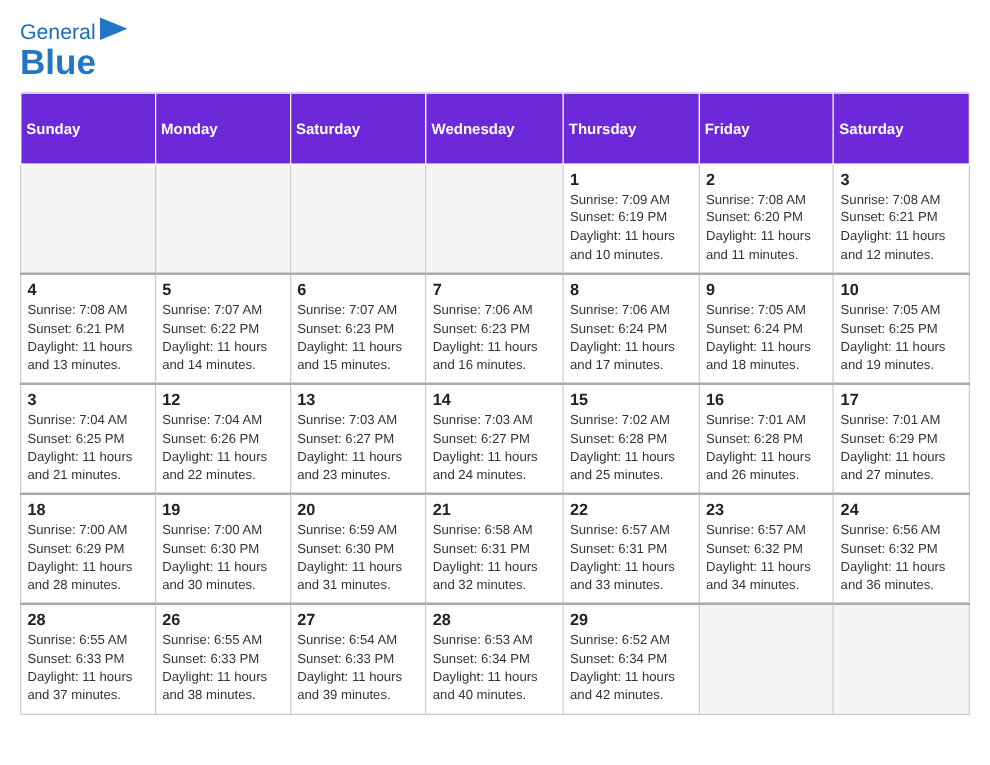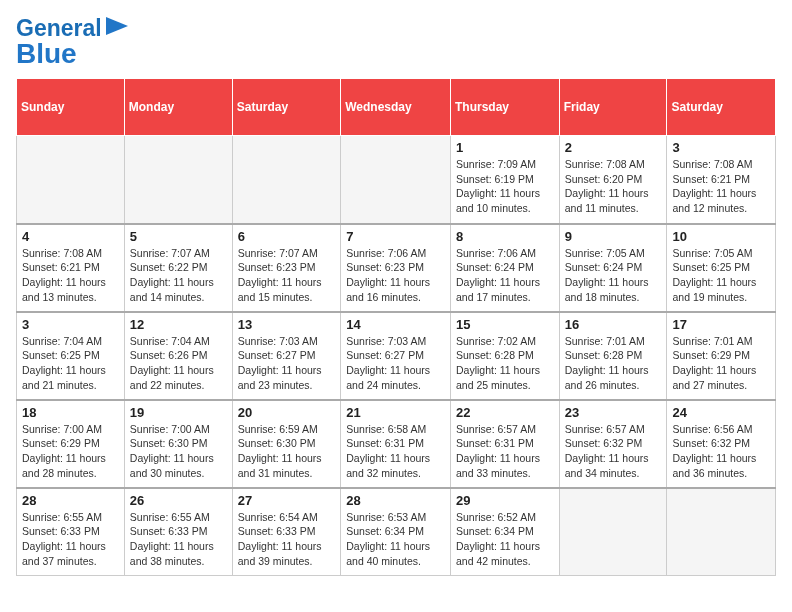--- a/index.html
+++ b/index.html
@@ -15,22 +15,22 @@
       align-items: flex-start;
       justify-content: space-between;
       margin-bottom: 4px;
     }
     .logo {
       display: flex;
       flex-direction: column;
       align-items: flex-start;
     }
     .logo-text {
-      font-size: 23px;
-      font-weight: bold;
+      font-size: 17px;
+      font-weight: normal;
       color: #333;
       line-height: 1.1;
     }
     .logo-text span.blue { color: #1a6db5; }
     .title-area {
       text-align: right;
     }
     .month-year {
       font-size: 36px;
       font-weight: normal;
@@ -41,21 +41,21 @@
       color: #444;
       font-weight: bold;
     }
     .calendar {
       width: 100%;
       border-collapse: collapse;
       margin-top: 8px;
       font-size: 11px;
     }
     .calendar thead tr th {
-      background: #ef4444;
+      background: #6d28d9;
       color: #fff;
       font-size: 12px;
       font-weight: bold;
       padding: 21px 4px;
       border: 1px solid #fff;
       text-align: left;
     }
     .calendar tbody tr td {
       border: 1px solid #ccc;
       vertical-align: top;

